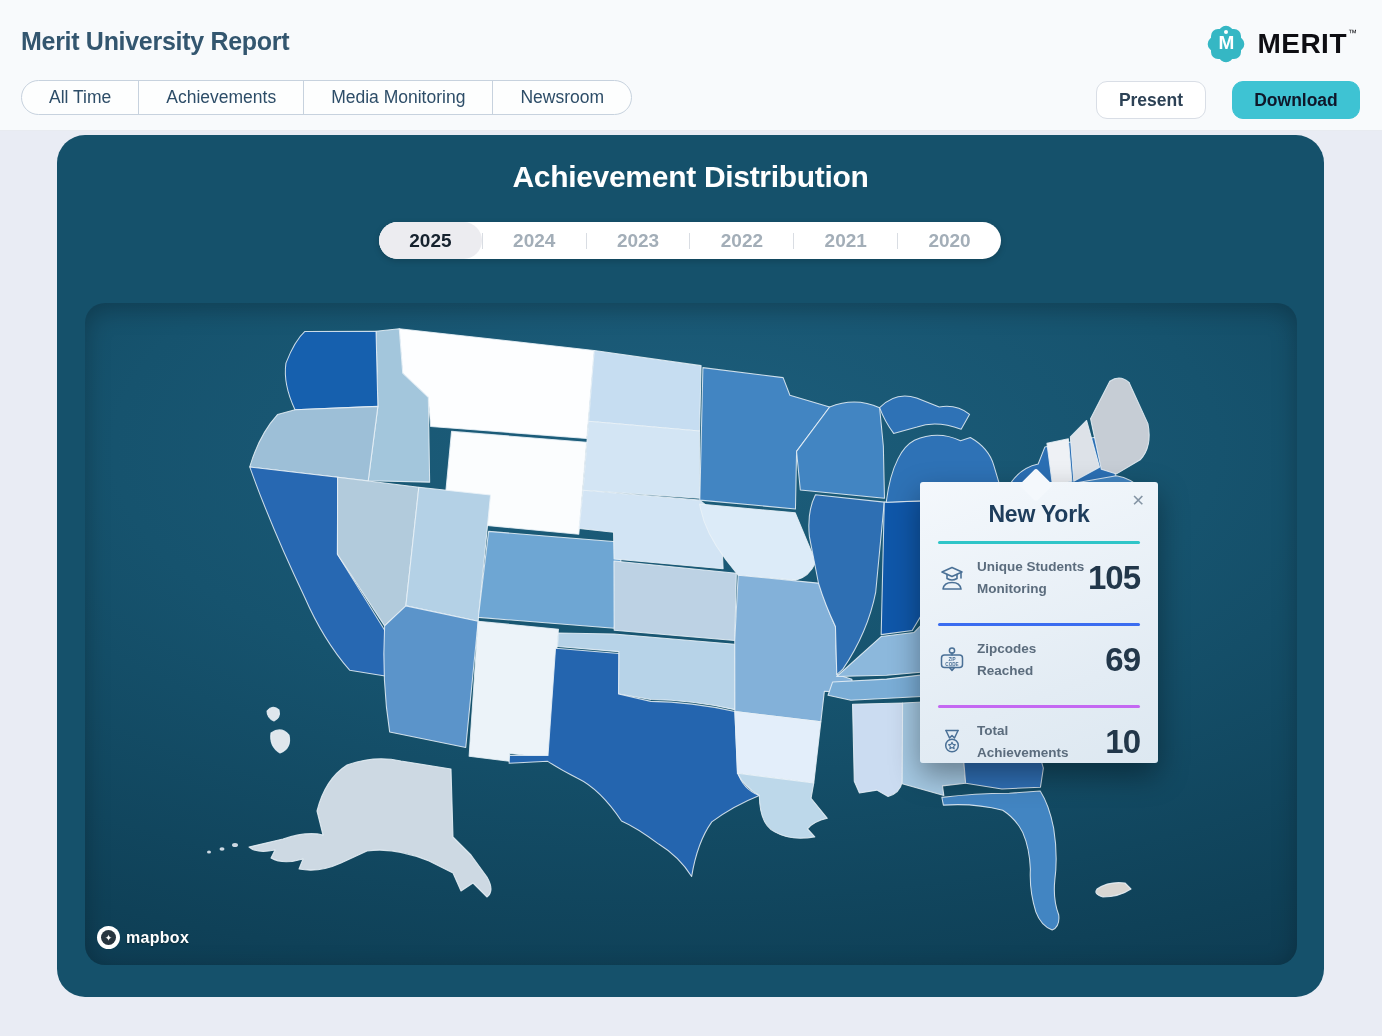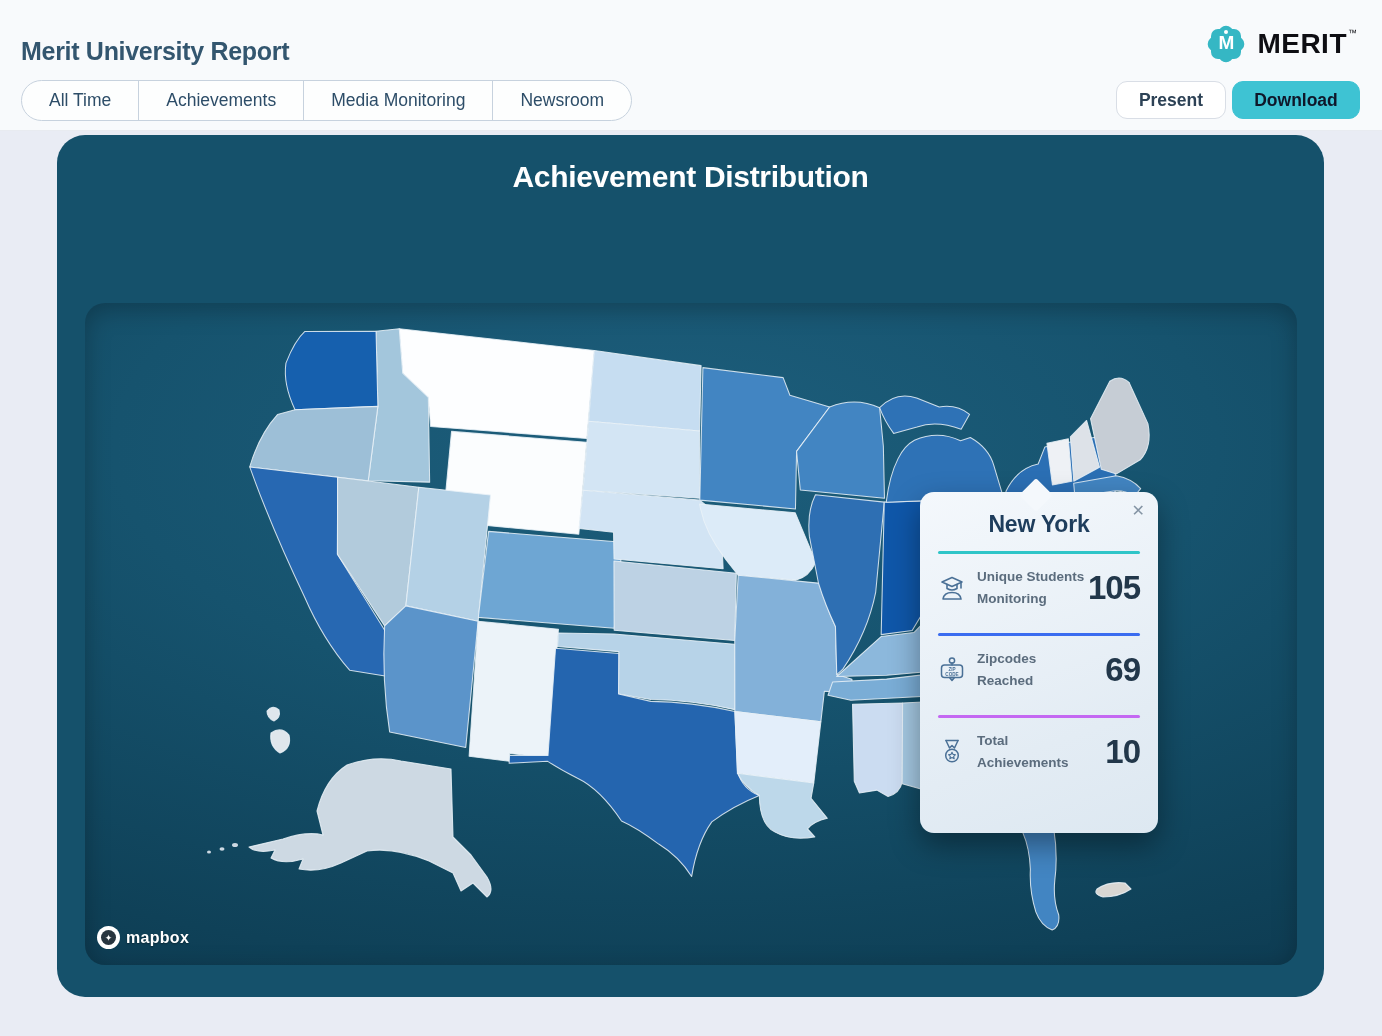--- a/index.html
+++ b/index.html
@@ -1,33 +1,33 @@
 <!DOCTYPE html>
 <html><head>
 <meta charset="utf-8">
 <style>
   * { margin:0; padding:0; box-sizing:border-box; }
   html,body { width:1382px; height:1036px; background:#e9ecf4; font-family:"Liberation Sans", sans-serif; overflow:hidden; }
 
   
   .header { position:absolute; left:0; top:0; width:1382px; height:131px; background:#f8fafc; border-bottom:1px solid #e8ebf0; }
-  .page-title { position:absolute; left:21px; top:37px; font-size:25px; font-weight:800; color:#33566f; letter-spacing:-0.3px; }
-  .tabs { position:absolute; left:21px; top:80px; height:41px; display:inline-flex; align-items:stretch; border:1px solid #c7d2de; border-radius:21px; background:#fdfefe; overflow:hidden; }
+  .page-title { position:absolute; left:21px; top:27px; font-size:25px; font-weight:800; color:#33566f; letter-spacing:-0.3px; }
+  .tabs { position:absolute; left:21px; top:80px; height:35px; display:inline-flex; align-items:stretch; border:1px solid #c7d2de; border-radius:21px; background:#fdfefe; overflow:hidden; }
   .tab { display:flex; align-items:center; padding:0 27px; font-size:17.5px; font-weight:500; color:#2d4d68; border-right:1px solid #c7d2de; cursor:pointer; white-space:nowrap; }
   .tab:last-child { border-right:none;text-align:center; }
   .brand { position:absolute; right:25px; top:22px; display:flex; align-items:center; gap:9px; }
   .badge { position:relative; width:44px; height:44px; }
   .badge .sq { position:absolute; left:7px; top:7px; width:30px; height:30px; background:#35b7c4; border-radius:7px; }
   .badge .sq.r45 { transform:rotate(45deg); }
   .badge .m { position:absolute; left:0; top:10px; width:44px; text-align:center; color:#fff; font-size:19px; font-weight:800; }
   .badge .dot { position:absolute; left:20px; top:8px; width:4px; height:4px; border-radius:50%; background:#fff; }
   .brand-name { font-size:28px; font-weight:800; color:#0e0e13; letter-spacing:0.5px; }
   .brand-tm { font-size:9px; color:#0e0e13; vertical-align:top; margin-left:1px; }
   .btn { position:absolute; top:81px; height:38px; border-radius:11px; font-size:17.5px; font-weight:700; display:flex; align-items:center; justify-content:center; cursor:pointer; }
-  .btn-present { right:156px; width:110px; background:#ffffff; border:1px solid #d9dee6; color:#2d4256; }
+  .btn-present { right:176px; width:110px; background:#ffffff; border:1px solid #d9dee6; color:#2d4256; }
   .btn-download { right:22px; width:128px; background:#3ec3d3; border:1px solid #3ec3d3; color:#0f172a; }
 
   
   .main { position:absolute; left:57px; top:135px; width:1267px; height:862px; background:#15516b; border-radius:28px; }
   .section-title { margin-top:25px; text-align:center; font-size:30px; font-weight:800; color:#ffffff; letter-spacing:-0.3px; }
   .year-pill { position:absolute; left:322px; top:87px; width:622px; height:37px; background:#ffffff; border-radius:19px; display:flex; align-items:center; box-shadow:0 2px 6px rgba(0,0,0,.18); }
   .year-seg { position:relative; flex:1; height:100%; display:flex; align-items:center; justify-content:center; font-size:19px; font-weight:600; color:#a3aeb8; cursor:pointer; }
   .year-seg.selected { background:#ececf0; border-radius:19px; color:#16222e; font-weight:700; }
   .year-div { width:1px; height:16px; background:#d9dde3; }
 
@@ -37,21 +37,21 @@
     box-shadow:0 6px 24px rgba(0,0,0,.25) inset; }
   .map-svg { position:absolute; left:0; top:0; width:1212px; height:662px; }
   .map-svg path { stroke:#eaf2f8; stroke-opacity:.85; stroke-width:1.1; stroke-linejoin:round; cursor:pointer; }
 
   .attribution { position:absolute; left:12px; bottom:16px; display:flex; align-items:center; gap:6px; }
   .mb-circle { width:23px; height:23px; border-radius:50%; background:#ffffff; display:flex; align-items:center; justify-content:center; }
   .mb-inner { width:15px; height:15px; border-radius:50%; background:#28353f; display:flex; align-items:center; justify-content:center; color:#fff; font-size:9px; }
   .mb-text { color:#ffffff; font-size:16px; font-weight:700; letter-spacing:0.3px; text-shadow:0 1px 2px rgba(0,0,0,.4); }
 
   
-  .tooltip { position:absolute; left:835px; top:189px; width:238px; height:341px; background:linear-gradient(160deg,#f4f8fc 0%,#e3ecf4 70%,#dde8f1 100%); border-radius:14px; box-shadow:0 12px 30px rgba(0,0,0,.38); }
+  .tooltip { position:absolute; left:835px; top:179px; width:238px; height:281px; background:linear-gradient(160deg,#f4f8fc 0%,#e3ecf4 70%,#dde8f1 100%); border-radius:3px; box-shadow:0 12px 30px rgba(0,0,0,.38); }
   .tooltip::before { content:""; position:absolute; left:104px; top:-9px; width:24px; height:24px; background:#f4f8fc; transform:rotate(45deg); border-radius:3px; }
   .tt-title { position:relative; text-align:center; margin-top:19px; font-size:23px; font-weight:800; color:#1e3d5c; letter-spacing:-0.2px; }
   .tt-close { position:absolute; top:11px; right:13px; font-size:16px; color:#8494a4; cursor:pointer; line-height:1; }
   .tt-div { height:3px; border-radius:3px; margin:13px 18px 0 18px; }
   .tt-row { display:flex; align-items:center; padding:9px 18px 8px 16px; height:66px; }
   .tt-icon { width:32px; height:32px; flex:none; }
   .tt-labels { flex:1; margin-left:9px; font-size:13.5px; line-height:1.6; font-weight:700; color:#5b6c7d; }
   .tt-value { font-size:33px; font-weight:700; color:#22374a; letter-spacing:-1px; }
 </style>
 </head>
@@ -77,20 +77,33 @@
     <div><span class="brand-name">MERIT</span><span class="brand-tm">™</span></div>
   </div>
 
   <div class="btn btn-present">Present</div>
   <div class="btn btn-download">Download</div>
 </div>
 
 <div class="main">
   <div class="section-title">Achievement Distribution</div>
 
+  <div class="year-pill">
+    <div class="year-seg selected">2025</div>
+    <div class="year-div"></div>
+    <div class="year-seg">2024</div>
+    <div class="year-div"></div>
+    <div class="year-seg">2023</div>
+    <div class="year-div"></div>
+    <div class="year-seg">2022</div>
+    <div class="year-div"></div>
+    <div class="year-seg">2021</div>
+    <div class="year-div"></div>
+    <div class="year-seg">2020</div>
+  </div>
 
   <div class="map-panel">
     <svg class="map-svg" viewBox="0 0 1212 662">
       <g transform="translate(110,40) rotate(3 470 300) scale(0.96)">
         <path d="M196,0 L400,12 L397,104 L234,100 L230,70 L202,46 Z" fill="#fdfeff"></path>
         <path d="M256,104 L397,108 L394,204 L252,198 Z" fill="#fbfdfe"></path>
         <path d="M172,4 L196,0 L202,46 L230,70 L236,158 L172,160 L178,82 Z" fill="#a3c6dc"></path>
         <path d="M80,42 Q88,18 98,8 L172,4 L178,82 L92,90 Q78,64 80,42 Z" fill="#1660ae"></path>
         <path d="M74,96 L92,90 L178,82 L172,160 L48,152 Q56,118 74,96 Z" fill="#9dbfd7"></path>
         <path d="M48,152 L140,158 L144,238 L215,340 L218,364 L163,358 Q134,328 112,284 Q74,214 48,152 Z" fill="#2768b2"></path>

